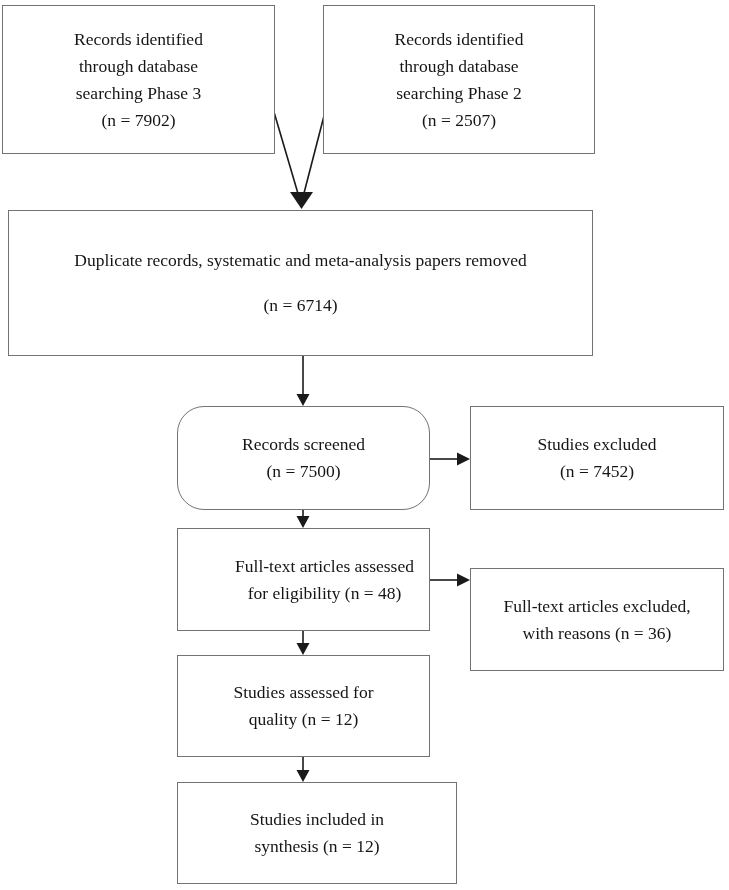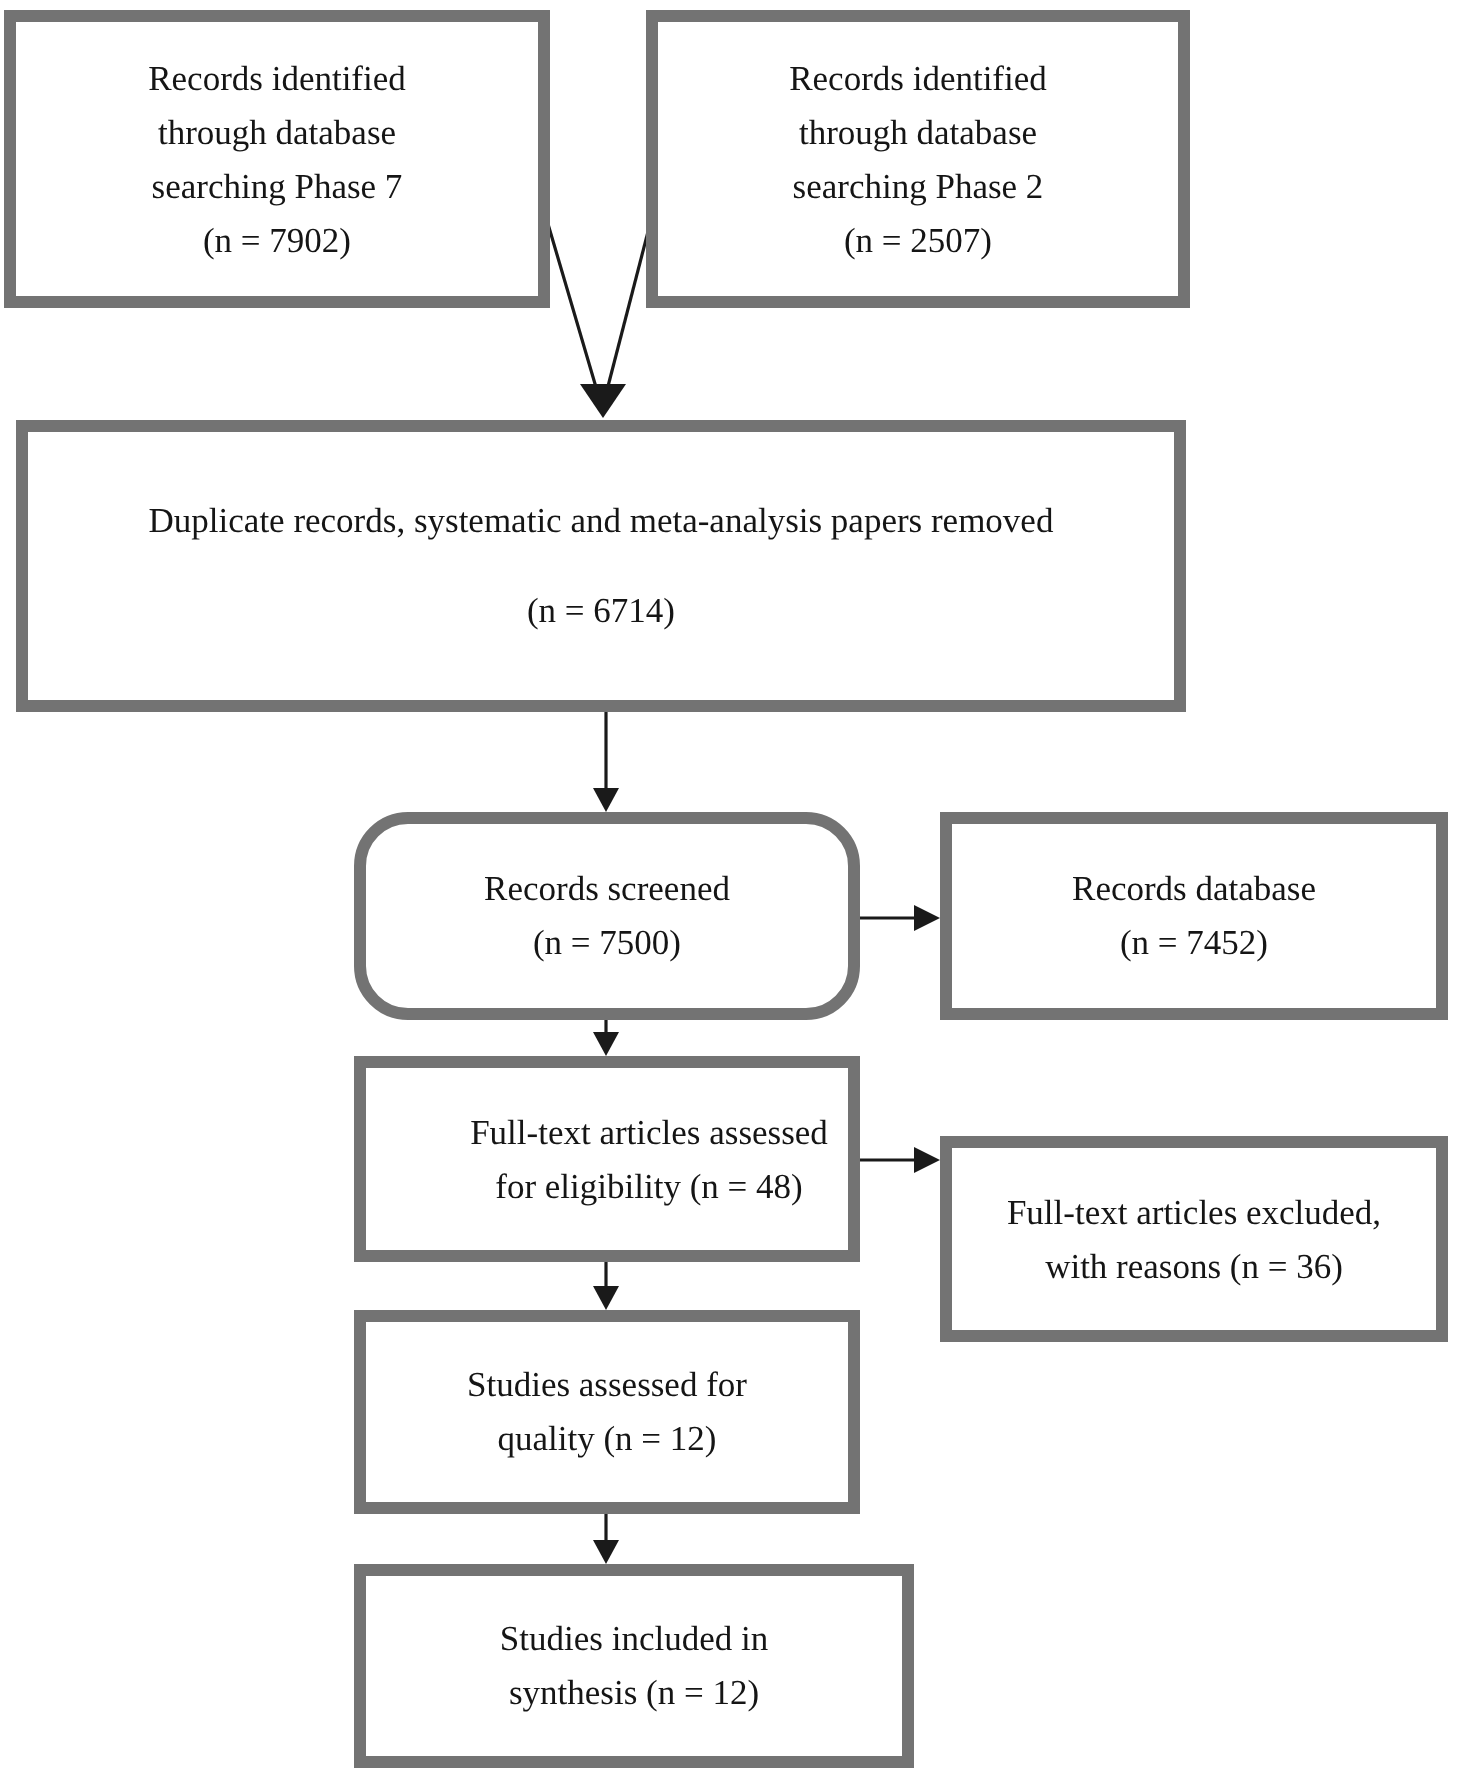--- a/index.html
+++ b/index.html
@@ -15,21 +15,21 @@
   #diagram {
     position: relative;
     width: 729px;
     height: 890px;
     background: #ffffff;
     overflow: hidden;
   }
   .node {
     position: absolute;
     box-sizing: border-box;
-    border: 6px solid #737373;
+    border: 1px solid #737373;
     background: #ffffff;
     display: flex;
     flex-direction: column;
     align-items: center;
     justify-content: center;
     text-align: center;
     font-size: 17.5px;
     line-height: 27px;
     color: #151515;
     padding: 2px 6px;
@@ -107,21 +107,21 @@
 
     <g>
       <line x1="303" y1="757" x2="303" y2="772"></line>
       <polygon points="296.5,770 309.5,770 303,782"></polygon>
     </g>
   </svg>
 
   <div class="node" id="box-phase1">
     <span class="line">Records identified</span>
     <span class="line">through database</span>
-    <span class="line">searching Phase 7</span>
+    <span class="line">searching Phase 3</span>
     <span class="line">(n = 7902)</span>
   </div>
 
   <div class="node" id="box-phase2">
     <span class="line">Records identified</span>
     <span class="line">through database</span>
     <span class="line">searching Phase 2</span>
     <span class="line">(n = 2507)</span>
   </div>
 
@@ -129,21 +129,21 @@
     <span class="line">Duplicate records, systematic and meta-analysis papers removed</span>
     <span class="line">(n = 6714)</span>
   </div>
 
   <div class="node" id="box-screened">
     <span class="line">Records screened</span>
     <span class="line">(n = 7500)</span>
   </div>
 
   <div class="node" id="box-rec-excl">
-    <span class="line">Records database</span>
+    <span class="line">Studies excluded</span>
     <span class="line">(n = 7452)</span>
   </div>
 
   <div class="node" id="box-fulltext">
     <span class="line">Full-text articles assessed</span>
     <span class="line">for eligibility (n = 48)</span>
   </div>
 
   <div class="node" id="box-ft-excl">
     <span class="line">Full-text articles excluded,</span>

